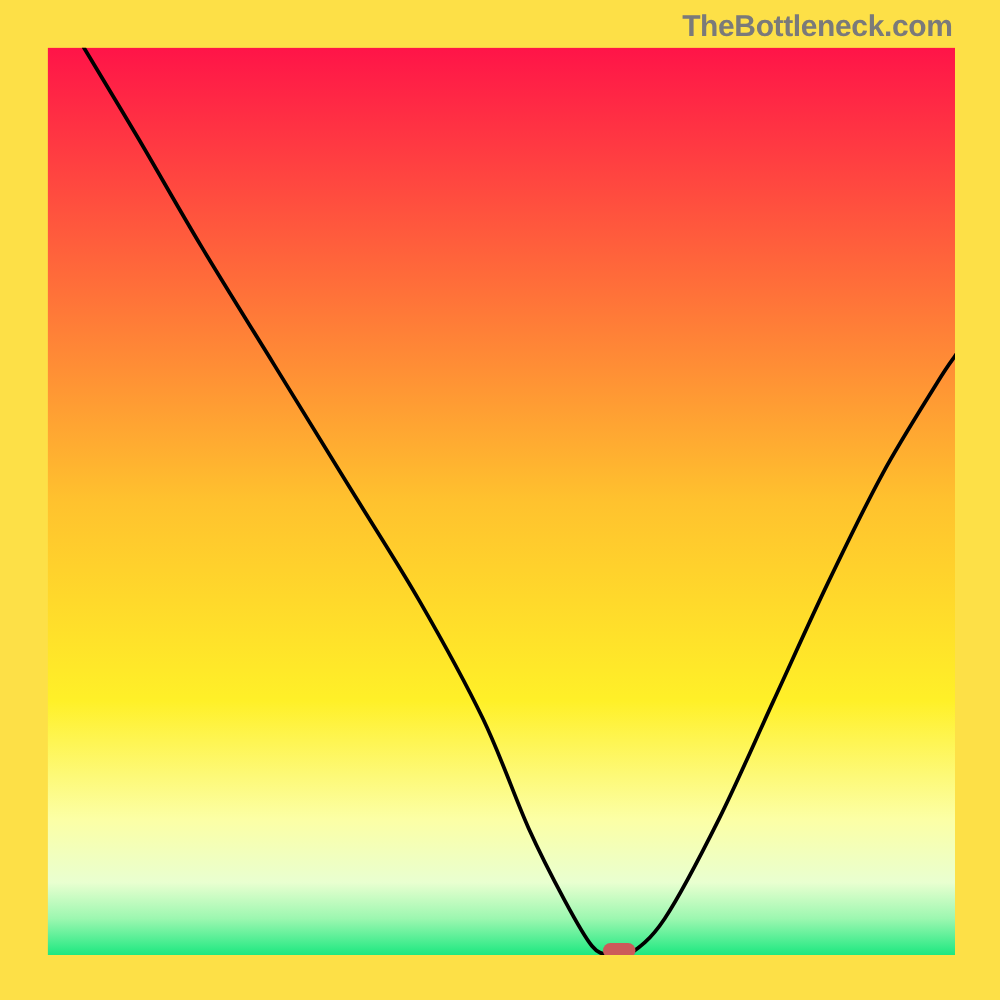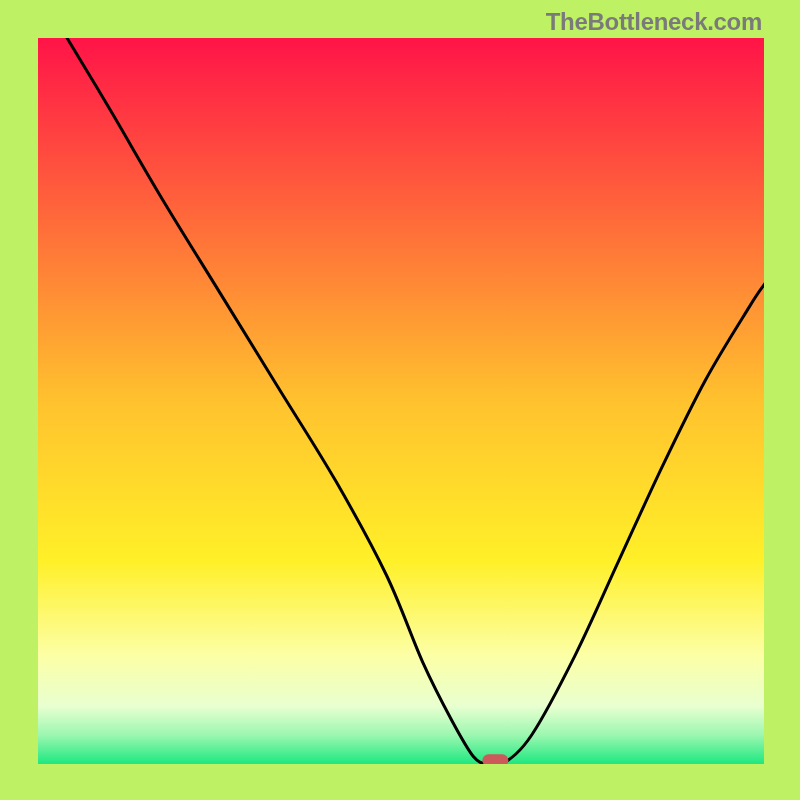--- a/index.html
+++ b/index.html
@@ -7,21 +7,21 @@
     padding: 0;
     width: 800px;
     height: 800px;
     background: #000;
     overflow: hidden;
   }
   .chart-container {
     position: relative;
     width: 800px;
     height: 800px;
-    background: #bef264;
+    background: #fde047;
     text-decoration: underline;
   }
   .plot-area {
     position: absolute;
     left: 38px;
     top: 38px;
     width: 726px;
     height: 726px;
     overflow: hidden;
   }

